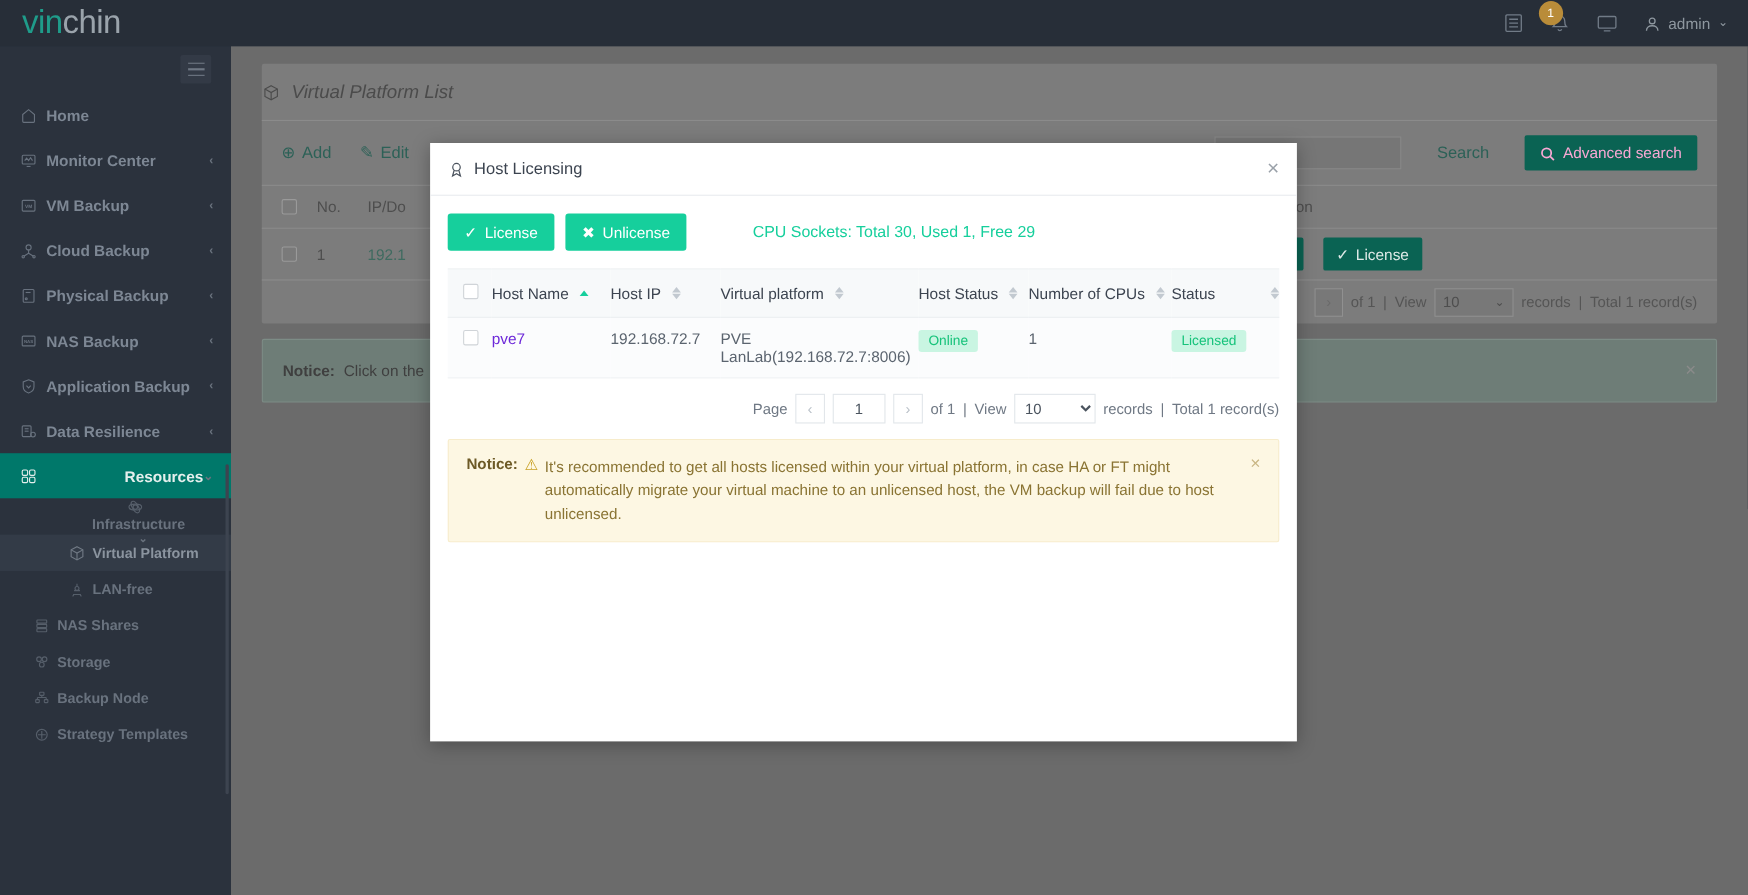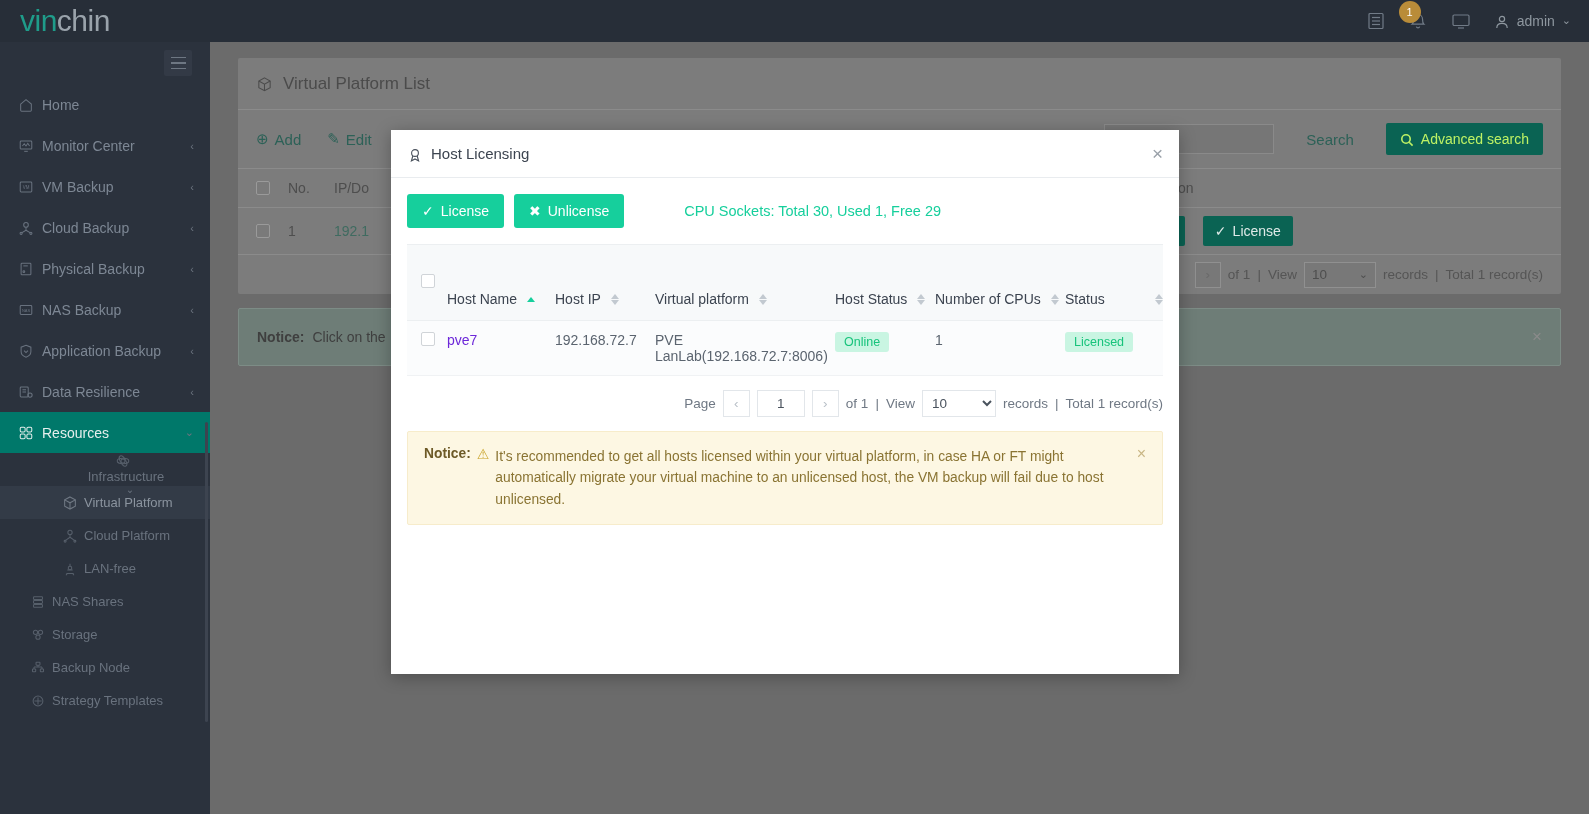--- a/index.html
+++ b/index.html
@@ -29,37 +29,37 @@
     position: absolute; left: -9px; top: -10px;
     width: 22px; height: 22px; border-radius: 50%;
     background: #b98c39; color: #fff; font-size: 11px;
     display: flex; align-items: center; justify-content: center;
   }
   .user-box { display: flex; align-items: center; gap: 7px; color: #8e979f; font-size: 14px; }
 
   
   .sidebar {
     position: absolute; top: 42px; left: 0; width: 210px; height: 772px;
-    background: #2b323d; overflow: hidden; z-index: 4;
+    background: #2b323d; overflow: hidden; z-index: 4; font-weight: bold;
   }
   .ham-row { height: 42px; display: flex; align-items: center; justify-content: flex-end; padding-right: 18px; }
   .ham {
     width: 28px; height: 26px; background: #333a46;
     display: flex; flex-direction: column; justify-content: center;
     align-items: center; gap: 4px; border-radius: 2px;
   }
   .ham i { display: block; width: 15px; height: 1.5px; background: #6e7783; }
   .nav-item {
     height: 41px; display: flex; align-items: center;
     padding-left: 18px; color: #7d8794; font-size: 14px; position: relative;
   }
   .nav-item .ic { width: 24px; display: inline-flex; align-items: center; opacity: .75; }
   .nav-item .lbl { flex: 1; }
   .nav-item .chev { font-size: 11px; color: #6b747f; margin-right: 16px; }
-  .nav-item.active { background: #00786a; color: #e5efed; }
+  .nav-item.active { background: #00786a; color: #e5efed; text-align: right; }
   .nav-item.active .ic { opacity: 1; }
   .nav-sub { height: 33px; font-size: 13px; color: #69727e; display: flex; align-items: center; }
   .nav-sub.lvl1 { padding-left: 42px; flex-direction: column; }
   .nav-sub.lvl2 { padding-left: 62px; }
   .nav-sub.lvl3 { padding-left: 30px; }
   .nav-sub .ic { width: 22px; display: inline-flex; align-items: center; opacity: .7; }
   .nav-sub.sel { background: #333b47; color: #8b949f; }
   .sb-scroll {
     position: absolute; right: 2px; top: 380px; width: 3px; height: 300px;
     background: #3d4450; border-radius: 2px;
@@ -67,36 +67,37 @@
 
   
   .main {
     position: absolute; top: 42px; left: 210px; width: 1379px; height: 772px;
     background: #6b6b6b;
     padding: 16px 28px 0 28px;
   }
   .panel { background: #7c7c7c; border-radius: 2px; }
   .page-title {
     height: 52px; display: flex; align-items: center; gap: 10px;
-    padding-left: 18px; color: #4b4b4b; font-size: 17px;
+    color: #4b4b4b; font-size: 17px;
     border-bottom: 1px solid #8b8b8b;
+    font-style: italic;
   }
   .toolbar {
     height: 58px; display: flex; align-items: center; padding: 0 18px; gap: 26px;
   }
   .tb-btn { display: flex; align-items: center; gap: 6px; color: #2c6157; font-size: 15px; }
   .tb-spacer { flex: 1; }
   .search-input {
     width: 170px; height: 30px; background: #767676; border: 1px solid #8a8a8a;
     color: #a5a5a5; font-size: 14px; padding: 0 10px; line-height: 28px;
     white-space: nowrap; overflow: hidden;
   }
   .search-btn { color: #2c6157; font-size: 15px; padding: 0 6px; }
   .adv-btn {
-    background: #0a6353; color: #bef264; font-size: 14px;
+    background: #0a6353; color: #f9a8d4; font-size: 14px;
     padding: 8px 14px; border-radius: 2px; display: flex; align-items: center; gap: 7px;
   }
   .bg-table-head {
     height: 40px; display: flex; align-items: center;
     border-top: 1px solid #8b8b8b; border-bottom: 1px solid #8b8b8b;
     color: #4e4e4e; font-size: 14px; padding: 0 18px; gap: 18px;
   }
   .bg-row { height: 46px; display: flex; align-items: center; color: #4e4e4e; font-size: 14px; padding: 0 18px; gap: 18px; }
   .cbx {
     width: 14px; height: 14px; border: 1px solid #9a9a9a; background: #7a7a7a;
@@ -146,21 +147,21 @@
     padding: 9px 15px; border-radius: 3px; display: inline-flex; align-items: center; gap: 7px;
     font-family: "Liberation Sans", sans-serif;
   }
   .cpu-info { margin-left: 50px; color: #16cf9c; font-size: 14.5px; }
 
   .m-table { width: 100%; margin-top: 16px; border-collapse: collapse; }
   .m-table thead th {
     background: #f7f9fa; font-weight: normal; font-size: 14px; color: #3c4450;
     text-align: left; padding: 13px 0; border-top: 1px solid #eceff1; border-bottom: 1px solid #eceff1;
   }
-  .th-in { display: flex; align-items: center; gap: 10px; margin-top: 33px; }
+  .th-in { display: flex; align-items: center; gap: 10px; }
   .m-table tbody td {
     font-size: 14px; color: #5b646f; padding: 11px 0; vertical-align: top;
     border-bottom: 1px solid #f0f2f4;
   }
   .m-table tbody tr { background: #fbfcfd; }
   .pill {
     display: inline-block; background: #c9f5e2; color: #17c37b;
     font-size: 12.5px; padding: 3px 9px; border-radius: 3px;
   }
   .link { color: #6d28d9; }
@@ -355,31 +356,20 @@
           <span style="margin-left:8px;font-size:10px">⌄</span>
         </div>
         <div class="nav-sub lvl2 sel">
           <span class="ic">
             <svg width="16" height="16" viewBox="0 0 18 18" style="display:block">
               <path d="M9 2.2l6 3.3v7L9 15.8 3 12.5v-7z" stroke="currentColor" fill="none" stroke-width="1.15"></path>
               <path d="M3 5.5L9 8.8l6-3.3M9 8.8v7" stroke="currentColor" fill="none" stroke-width="1.15"></path>
             </svg>
           </span>
           <span>Virtual Platform</span>
-        </div>
-        <div class="nav-sub lvl2">
-          <span class="ic">
-            <svg width="16" height="16" viewBox="0 0 18 18" style="display:block">
-              <circle cx="9" cy="5" r="2.4" stroke="currentColor" fill="none" stroke-width="1.15"></circle>
-              <path d="M9 7.4v3M4 14l5-3.6M14 14l-5-3.6" stroke="currentColor" fill="none" stroke-width="1.15"></path>
-              <circle cx="3.5" cy="14.8" r="1.1" stroke="currentColor" fill="none" stroke-width="1.15"></circle>
-              <circle cx="14.5" cy="14.8" r="1.1" stroke="currentColor" fill="none" stroke-width="1.15"></circle>
-            </svg>
-          </span>
-          <span>Cloud Platform</span>
         </div>
         <div class="nav-sub lvl2">
           <span class="ic">
             <svg width="16" height="16" viewBox="0 0 18 18" style="display:block">
               <path d="M9 3v3M5 14h8M6 10h6" stroke="currentColor" fill="none" stroke-width="1.15"></path>
               <circle cx="9" cy="7.8" r="2" stroke="currentColor" fill="none" stroke-width="1.15"></circle>
               <path d="M6 14l-1.5 2M12 14l1.5 2" stroke="currentColor" fill="none" stroke-width="1.15"></path>
             </svg>
           </span>
           <span>LAN-free</span>

